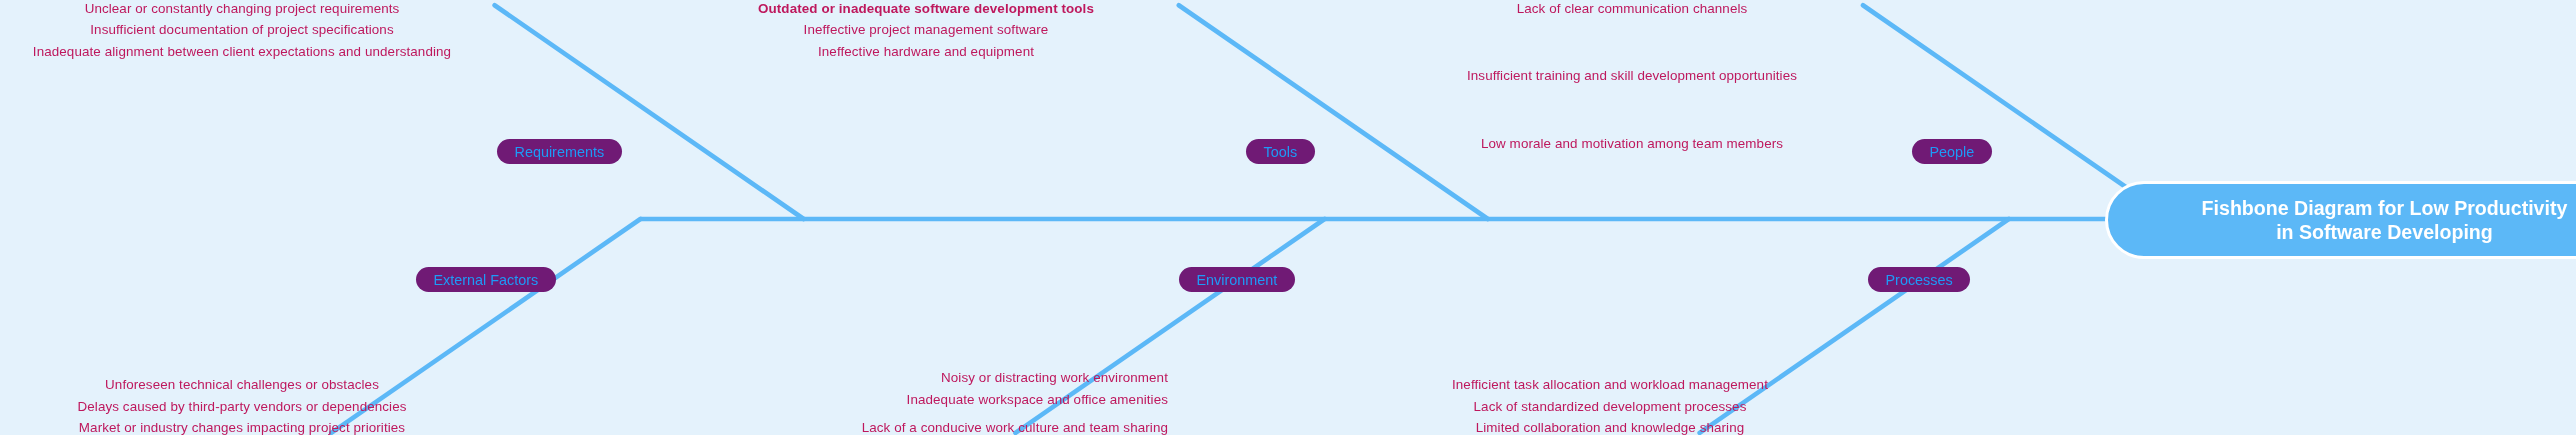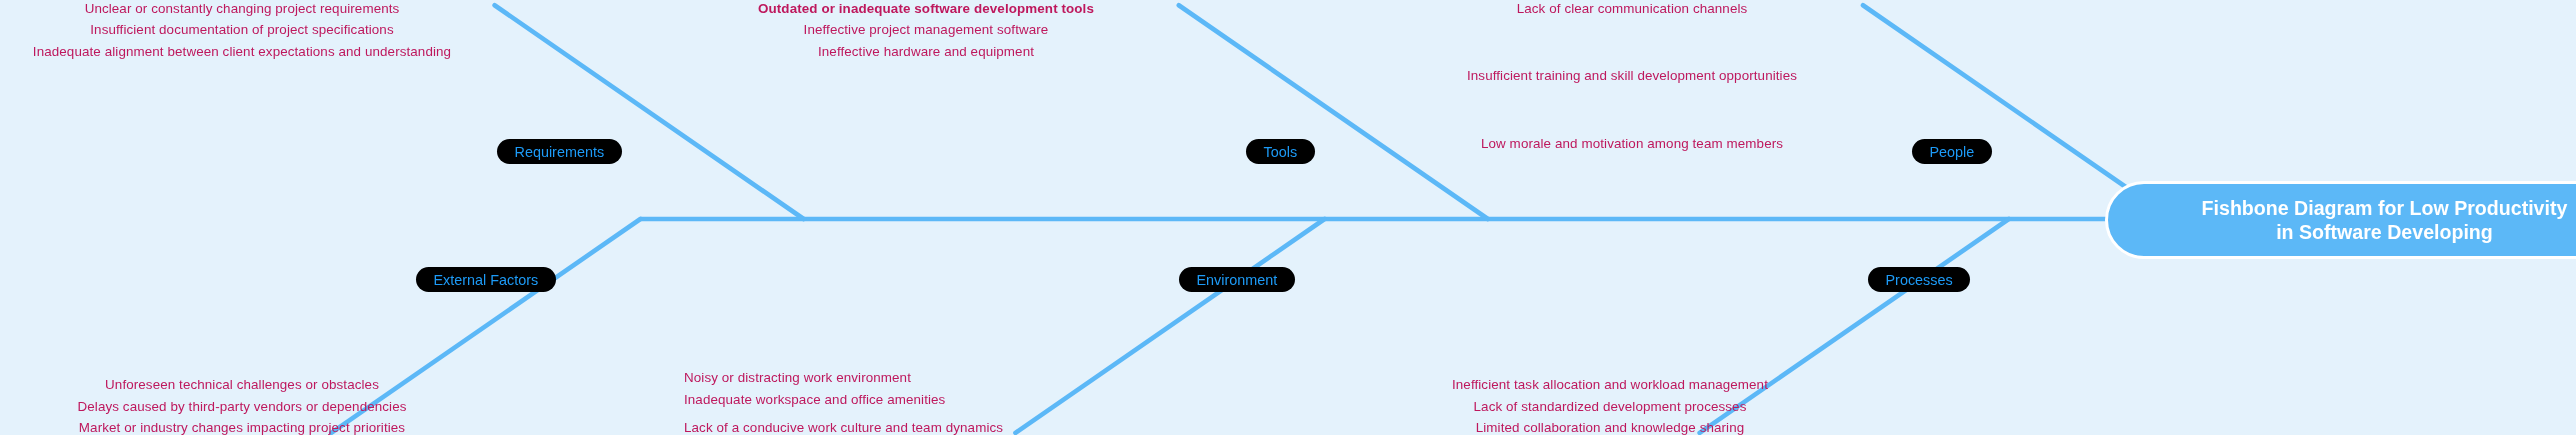--- a/index.html
+++ b/index.html
@@ -45,21 +45,21 @@
     white-space: nowrap;
     font-family: "Liberation Sans", sans-serif;
   }
 
   
   .cause-group.top .cause-line { margin-bottom: 0; }
 
   
   .pill {
     position: absolute;
-    background: #000000;
+    background: #701a75;
     border-radius: 515px;
     height: 25px;
     display: flex;
     align-items: center;
     justify-content: center;
     padding: 0 17.5px;
     box-sizing: border-box;
     color: #1d9bf7;
     font-size: 14.4px;
     white-space: nowrap;
@@ -128,24 +128,24 @@
     <div class="cause-line" style="margin-top:8.2px;">Insufficient training and skill development opportunities</div>
     <div class="cause-line" style="margin-top:8.2px;">Low morale and motivation among team members</div>
   </div>
 
   <div class="cause-group bottom" style="left:0px; bottom:1.5px; width:484px; align-items:center;">
     <div class="cause-line" style="margin-bottom:8.2px;">Unforeseen technical challenges or obstacles</div>
     <div class="cause-line" style="margin-bottom:8.2px;">Delays caused by third-party vendors or dependencies</div>
     <div class="cause-line" style="margin-bottom:0px;">Market or industry changes impacting project priorities</div>
   </div>
 
-  <div class="cause-group bottom" style="left:684px; bottom:1.5px; width:484px; align-items:flex-start;">
+  <div class="cause-group bottom" style="left:684px; bottom:1.5px; width:484px; align-items:flex-end;">
     <div class="cause-line" style="margin-bottom:8.2px;">Noisy or distracting work environment</div>
     <div class="cause-line" style="margin-bottom:15px;">Inadequate workspace and office amenities</div>
-    <div class="cause-line" style="margin-bottom:0px;">Lack of a conducive work culture and team dynamics</div>
+    <div class="cause-line" style="margin-bottom:0px;">Lack of a conducive work culture and team sharing</div>
   </div>
 
   <div class="cause-group bottom" style="left:1368px; bottom:1.5px; width:484px; align-items:center;">
     <div class="cause-line" style="margin-bottom:8.2px;">Inefficient task allocation and workload management</div>
     <div class="cause-line" style="margin-bottom:8.2px;">Lack of standardized development processes</div>
     <div class="cause-line" style="margin-bottom:0px;">Limited collaboration and knowledge sharing</div>
   </div>
 
   <div class="pill" style="left:497px; top:139px;">Requirements</div>
 

